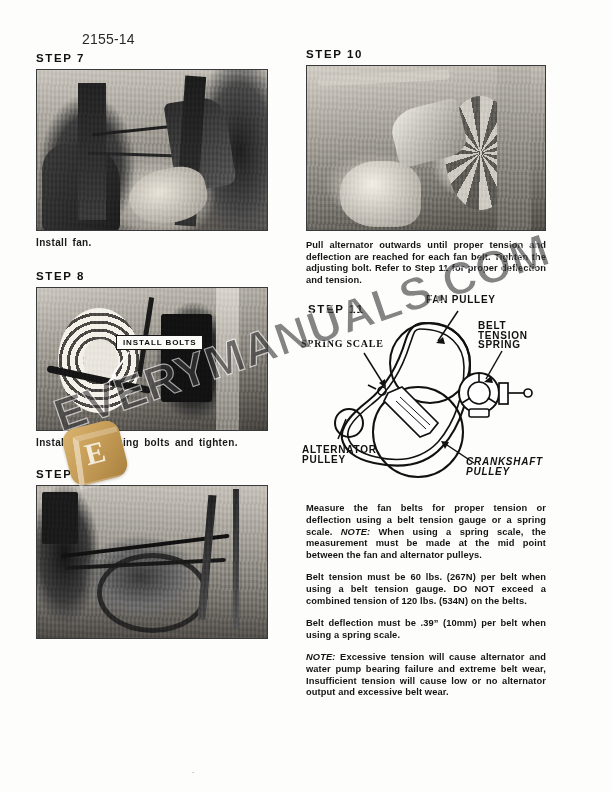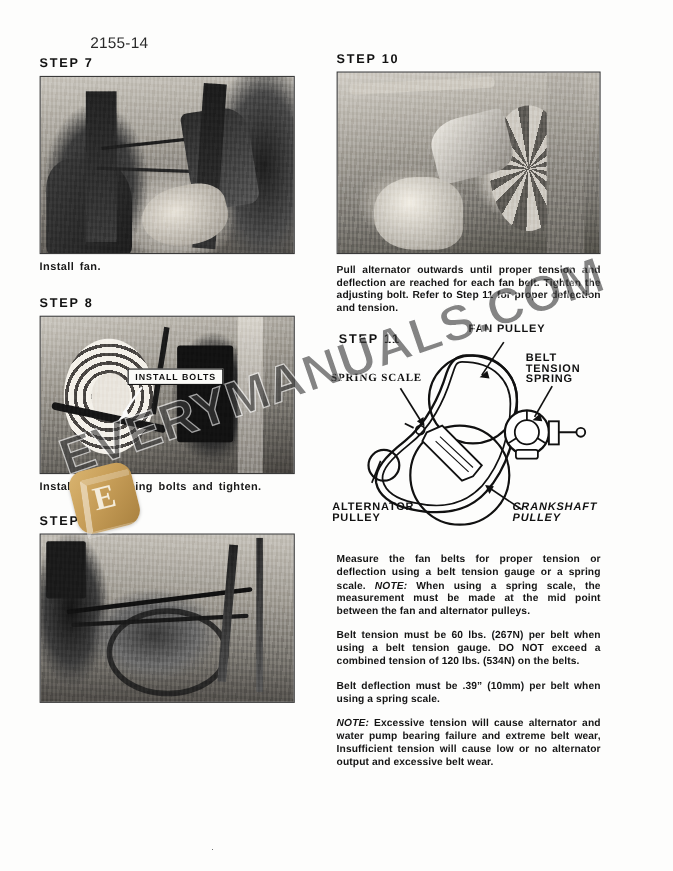--- a/index.html
+++ b/index.html
@@ -168,21 +168,21 @@
     font-size: 10px;
     font-weight: bold;
     letter-spacing: 0.75px;
     color: #111;
     line-height: 9.5px;
     white-space: pre-line;
   }
   .lbl-fan   { left: 120px; top: -2px; }
   .lbl-gauge { left: 172px; top: 24px; }
   .lbl-spring{ left: -5px;  top: 42px; font-family: Liberation Serif, serif; }
-  .lbl-alt   { left: -4px;  top: 160px; }
+  .lbl-alt   { left: -4px;  top: 148px; }
   .lbl-crank { left: 160px; top: 160px; font-style: italic; }
 
   
   .watermark {
     position: absolute;
     left: 56px; top: 336px;
     width: 500px; height: 160px;
     pointer-events: none;
   }
   .wm-text {

